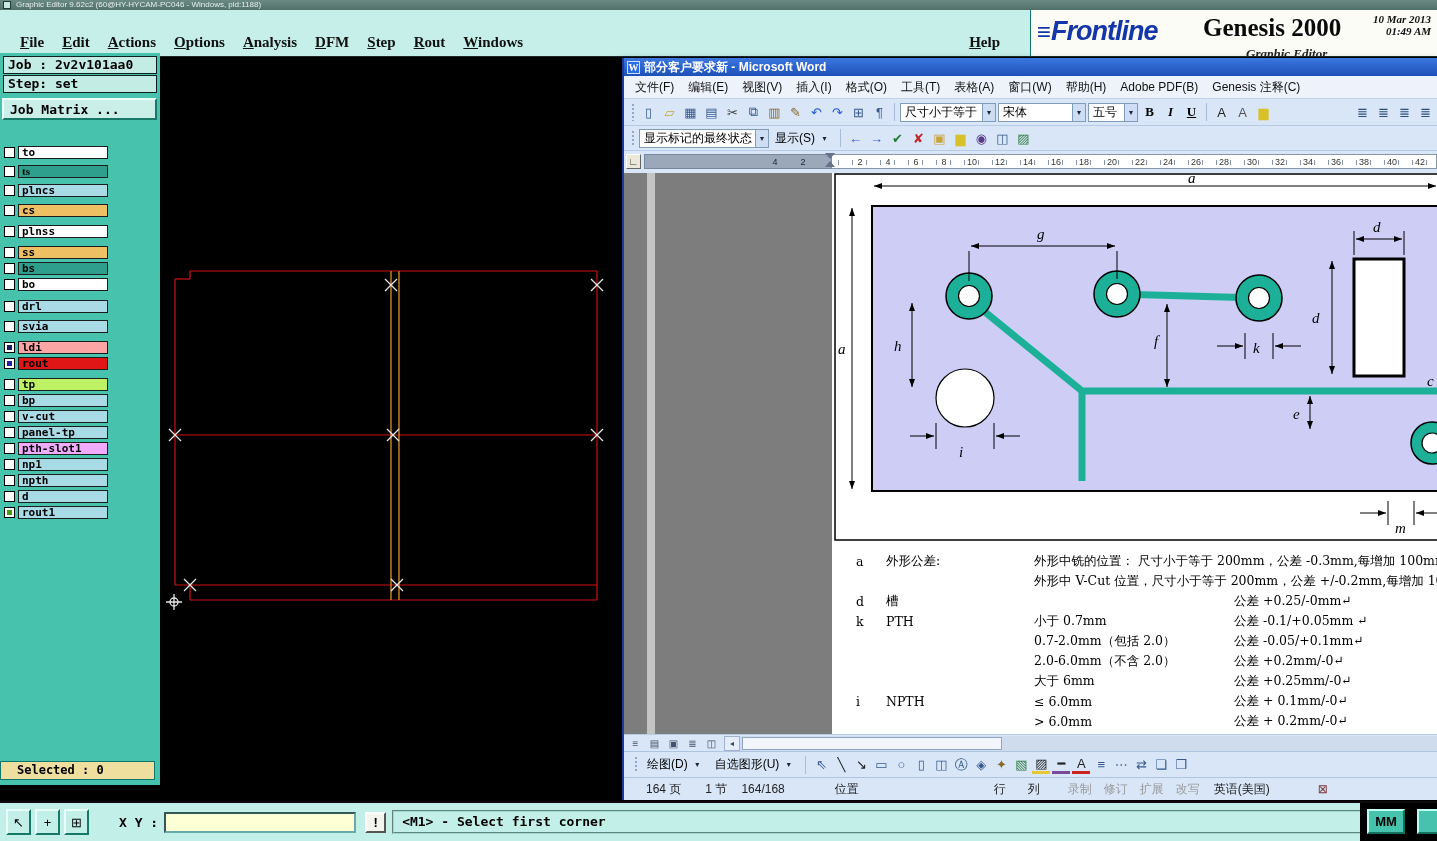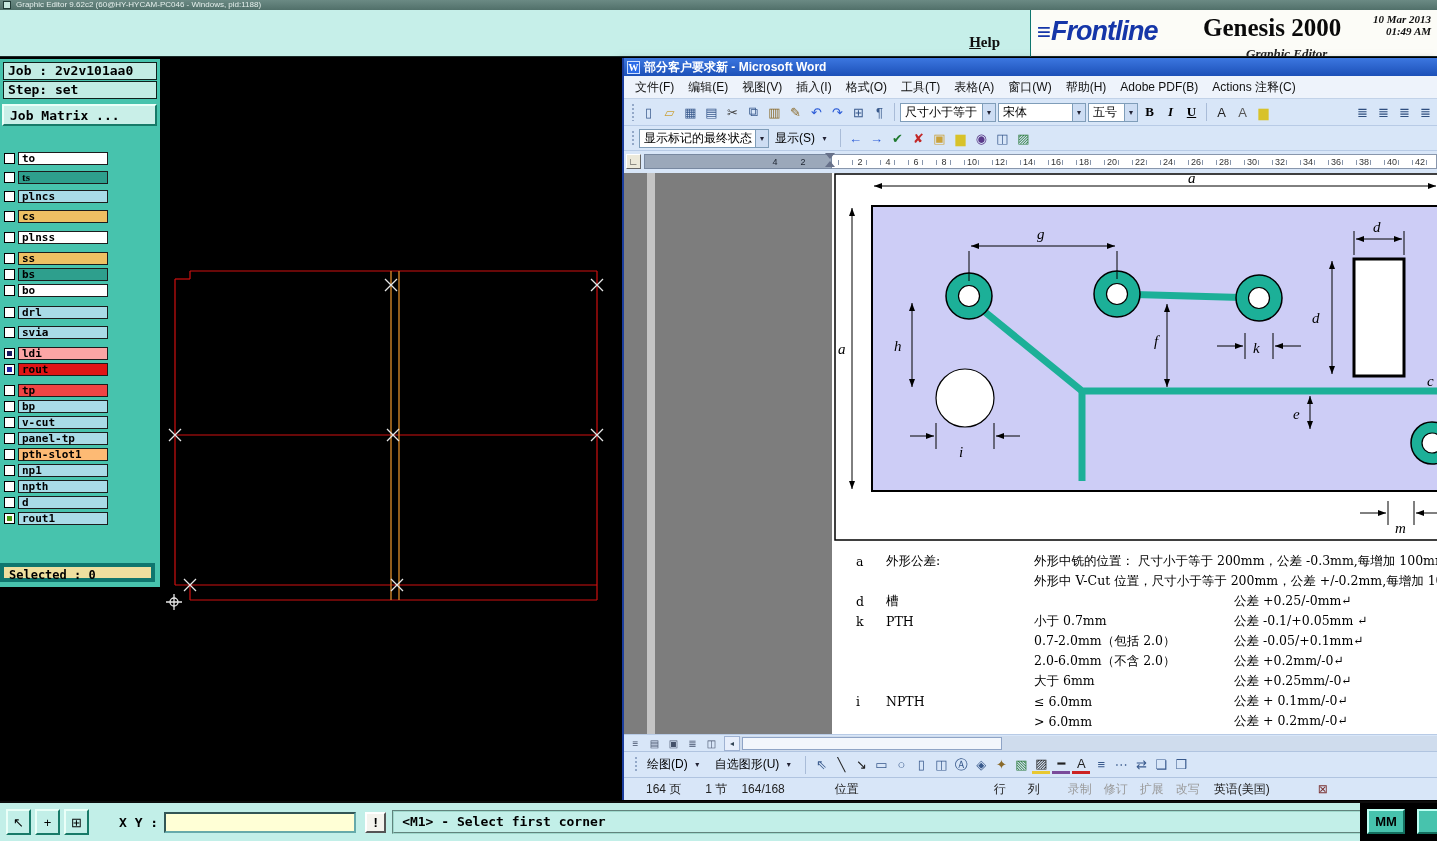--- a/index.html
+++ b/index.html
@@ -19,30 +19,30 @@
   .g-menus { display:flex; gap:18px; align-items:flex-end; }
 
   .g-brand { position:absolute; left:1030px; top:10px; width:407px; height:47px; background:#fcfcf7; border-bottom:1px solid #1a2a28; border-left:1px solid #0f766e; }
   .fl-logo { position:absolute; left:6px; top:6px; color:#1536a8; font-weight:bold; font-style:italic; font-size:27px; letter-spacing:-1px; }
   .fl-bars { font-style:normal; font-size:24px; margin-right:1px; }
   .g-prodname { position:absolute; left:172px; top:4px; font-family:"Liberation Serif", serif; font-weight:bold; font-size:25px; color:#0a0a0a; }
   .g-subtitle { position:absolute; left:215px; top:36px; font-family:"Liberation Serif", serif; font-style:italic; font-weight:bold; font-size:13px; color:#222; }
   .g-date { position:absolute; right:6px; top:3px; text-align:right; font-family:"Liberation Serif", serif; font-style:italic; font-weight:bold; font-size:11px; line-height:12px; color:#111; }
 
   
-  .sidebar { position:absolute; left:0; top:59px; width:160px; height:528px; background:#47c3ad; }
+  .sidebar { position:absolute; left:0; top:53px; width:160px; height:732px; background:#47c3ad; }
   .job-field { margin:3px 3px 0 3px; height:18px; background:#c2ece4; border:1px solid #10201c; font-family:"DejaVu Sans Mono", monospace; font-weight:bold; font-size:13px; line-height:16px; padding-left:4px; color:#000; }
   .job-field.step { margin-top:1px; }
   .job-matrix { display:block; margin:5px 2px 0 2px; width:155px; height:22px; background:#c9efe8; border:2px solid; border-color:#eafff8 #177a68 #177a68 #eafff8; font-family:"DejaVu Sans Mono", monospace; font-weight:bold; font-size:13px; text-align:left; padding-left:6px; color:#000; cursor:pointer; }
   .layer-list { margin-top:25px; padding-left:4px; }
   .layer-row { display:flex; align-items:center; height:15px; }
   .layer-check { width:11px; height:11px; background:#fff; border:1px solid #000; display:flex; align-items:center; justify-content:center; margin-right:3px; flex:0 0 auto; cursor:pointer; }
   .layer-check-inner { width:5px; height:5px; background:#fff; }
   .layer-label { width:90px; height:13px; border:1px solid #1c1c1c; font-family:"DejaVu Sans Mono", monospace; font-weight:bold; font-size:11px; line-height:11px; padding:0 0 0 3px; color:#000; cursor:pointer; overflow:hidden; }
-  .selected-bar { position:absolute; left:0; bottom:5px; width:155px; height:19px; background:#eedf9f; border:4px solid #0f766e; font-family:"DejaVu Sans Mono", monospace; font-weight:bold; font-size:12px; line-height:16px; padding-left:5px; color:#000; }
+  .selected-bar { position:absolute; left:0; bottom:5px; width:155px; height:19px; background:#eedf9f; border:1px solid #0f766e; font-family:"DejaVu Sans Mono", monospace; font-weight:bold; font-size:12px; line-height:16px; padding-left:16px; color:#000; }
 
   
   .canvas { position:absolute; left:160px; top:57px; width:1277px; height:744px; background:#000; }
 
   
   .g-bottombar { position:absolute; left:0; top:801px; width:1437px; height:40px; background:#c2efe8; border-top:2px solid #0c0c0c; display:flex; align-items:center; padding-left:6px; }
   .g-toolbtn { width:25px; height:26px; background:#c2efe8; border:2px solid; border-color:#eafff8 #177a68 #177a68 #eafff8; font-size:13px; color:#000; display:flex; align-items:center; justify-content:center; margin-right:2px; cursor:pointer; }
   .xy-label { margin-left:28px; margin-right:6px; font-family:"DejaVu Sans Mono", monospace; font-weight:bold; font-size:13px; }
   .xy-input { width:192px; height:21px; background:#ffffd6; border:2px inset #6aa; font-family:"DejaVu Sans Mono", monospace; font-size:12px; padding:0 3px; }
   .alert-btn { margin-left:9px; width:21px; height:21px; background:#f4f4ee; border:2px solid; border-color:#fff #555 #555 #fff; font-weight:bold; font-size:13px; display:flex; align-items:center; justify-content:center; cursor:pointer; }
@@ -125,20 +125,32 @@
 <body>
 
 <div class="screen">
 
   <div class="g-titlebar">
     <span class="g-titleicon"></span>
     <span>Graphic Editor 9.62c2 (60@HY-HYCAM-PC046 - Windows, pid:1188)</span>
   </div>
 
   <div class="g-menubar">
+    <div class="g-menus">
+
+    <span class="g-menu">File</span>
+        <span class="g-menu">Edit</span>
+        <span class="g-menu">Actions</span>
+        <span class="g-menu">Options</span>
+        <span class="g-menu">Analysis</span>
+        <span class="g-menu">DFM</span>
+        <span class="g-menu">Step</span>
+        <span class="g-menu">Rout</span>
+        <span class="g-menu">Windows</span>
+      </div>
     <span class="g-menu g-help">Help</span>
   </div>
 
   <div class="g-brand">
     <div class="fl-logo"><span class="fl-bars">≡</span><span>Frontline</span></div>
     <div class="g-prodname">Genesis 2000</div>
     <div class="g-subtitle">Graphic Editor</div>
     <div class="g-date">
       <div>10 Mar 2013</div>
       <div>01:49 AM</div>
@@ -232,21 +244,21 @@
           <span class="layer-check">
             <span class="layer-check-inner" style="background: rgb(34, 34, 170);"></span>
           </span>
           <span class="layer-label" style="background: rgb(224, 21, 21);">rout</span>
         </div>
 
         <div class="layer-row" style="margin-bottom: 1px;">
           <span class="layer-check">
             <span class="layer-check-inner" style="background: rgb(255, 255, 255);"></span>
           </span>
-          <span class="layer-label" style="background: #ef4444;">tp</span>
+          <span class="layer-label" style="background: #bef264;">tp</span>
         </div>
 
         <div class="layer-row" style="margin-bottom: 1px;">
           <span class="layer-check">
             <span class="layer-check-inner" style="background: rgb(255, 255, 255);"></span>
           </span>
           <span class="layer-label" style="background: rgb(169, 219, 231);">bp</span>
         </div>
 
         <div class="layer-row" style="margin-bottom: 1px;">
@@ -260,21 +272,21 @@
           <span class="layer-check">
             <span class="layer-check-inner" style="background: rgb(255, 255, 255);"></span>
           </span>
           <span class="layer-label" style="background: rgb(169, 219, 231);">panel-tp</span>
         </div>
 
         <div class="layer-row" style="margin-bottom: 1px;">
           <span class="layer-check">
             <span class="layer-check-inner" style="background: rgb(255, 255, 255);"></span>
           </span>
-          <span class="layer-label" style="background: #fdba74;">pth-slot1</span>
+          <span class="layer-label" style="background: #f0abfc;">pth-slot1</span>
         </div>
 
         <div class="layer-row" style="margin-bottom: 1px;">
           <span class="layer-check">
             <span class="layer-check-inner" style="background: rgb(255, 255, 255);"></span>
           </span>
           <span class="layer-label" style="background: rgb(169, 219, 231);">np1</span>
         </div>
 
         <div class="layer-row" style="margin-bottom: 1px;">
@@ -343,21 +355,21 @@
     <span class="w-menu">文件(F)</span>
         <span class="w-menu">编辑(E)</span>
         <span class="w-menu">视图(V)</span>
         <span class="w-menu">插入(I)</span>
         <span class="w-menu">格式(O)</span>
         <span class="w-menu">工具(T)</span>
         <span class="w-menu">表格(A)</span>
         <span class="w-menu">窗口(W)</span>
         <span class="w-menu">帮助(H)</span>
         <span class="w-menu">Adobe PDF(B)</span>
-        <span class="w-menu">Actions 注释(C)</span>
+        <span class="w-menu">Genesis 注释(C)</span>
       </div>
 
     <div class="w-toolbar1">
       <span class="grip"></span>
       <span class="tb-icons">
 
       <span class="tbicon" style="color: rgb(56, 89, 140);">▯</span>
           <span class="tbicon" style="color: rgb(202, 162, 58);">▱</span>
           <span class="tbicon" style="color: rgb(56, 89, 140);">▦</span>
           <span class="tbicon" style="color: rgb(56, 89, 140);">▤</span>

